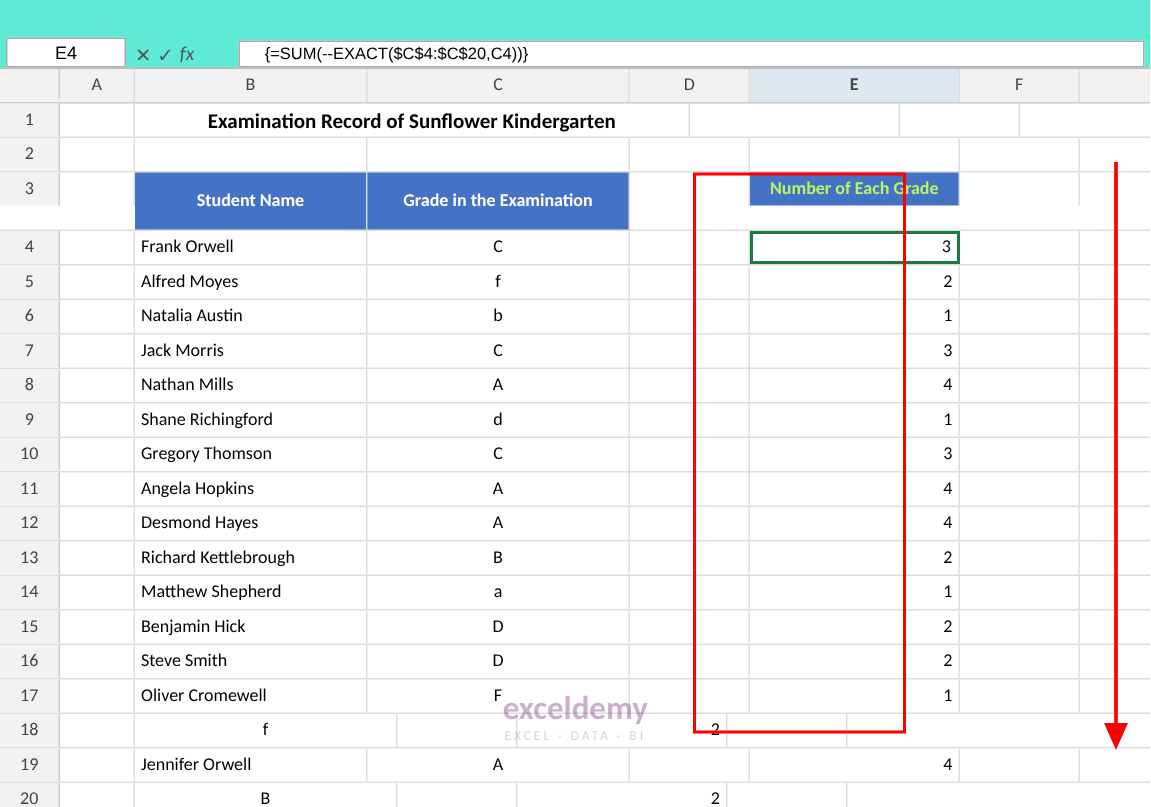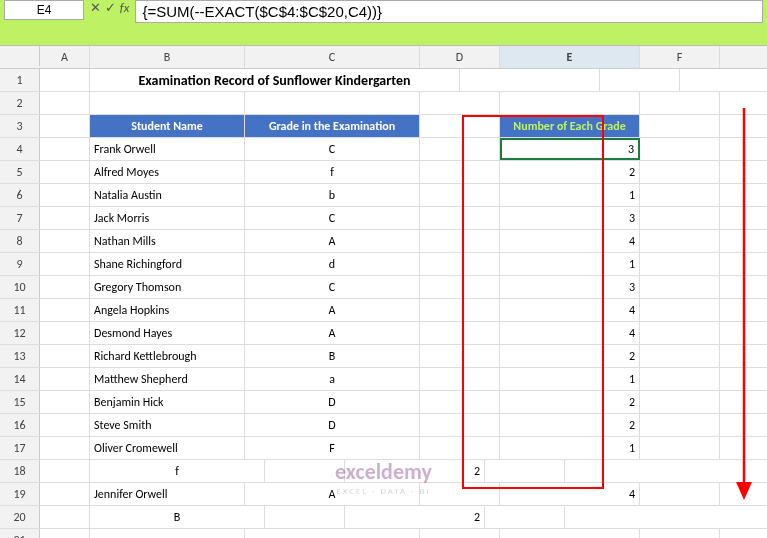--- a/index.html
+++ b/index.html
@@ -9,23 +9,23 @@
       background: #fff;
       width: 767px;
       height: 538px;
       overflow: hidden;
       position: relative;
     }
 
     
     .formula-bar {
       display: flex;
-      align-items: flex-start;
+      align-items: flex-end;
       border-bottom: 1px solid #bbb;
-      background: #bef264;
+      background: #5eead4;
       height: 46px;
       padding: 0 4px;
     }
     .name-box {
       width: 80px;
       border: 1px solid #aaa;
       font-size: 12px;
       text-align: center;
       padding: 2px 4px;
       background: #fff;
@@ -33,23 +33,24 @@
     .formula-icons {
       display: flex;
       gap: 4px;
       padding: 0 6px;
       color: #555;
       font-size: 13px;
     }
     .formula-input {
       flex: 1;
       border: 1px solid #aaa;
-      font-size: 15px;
-      padding: 2px 6px;
+      font-size: 11px;
+      padding: 2px 16px;
       background: #fff;
+      margin-left: 24px;
     }
 
     
     .sheet-container {
       display: flex;
       flex-direction: column;
       height: calc(538px - 28px);
       overflow: hidden;
     }
 
@@ -121,21 +122,21 @@
     .cell.col-c { width: 175px; min-width: 175px; }
     .cell.col-d { width: 80px; min-width: 80px; }
     .cell.col-e { width: 140px; min-width: 140px; }
     .cell.col-f { width: 80px; min-width: 80px; }
 
     
     .header-cell {
       background: #4472c4;
       color: #fff;
       font-weight: bold;
-      height: 22px;
+      height: 38px;
     }
 
     
     .title-cell {
       font-weight: bold;
       font-size: 14px;
     }
 
     
     .col-e-header {

